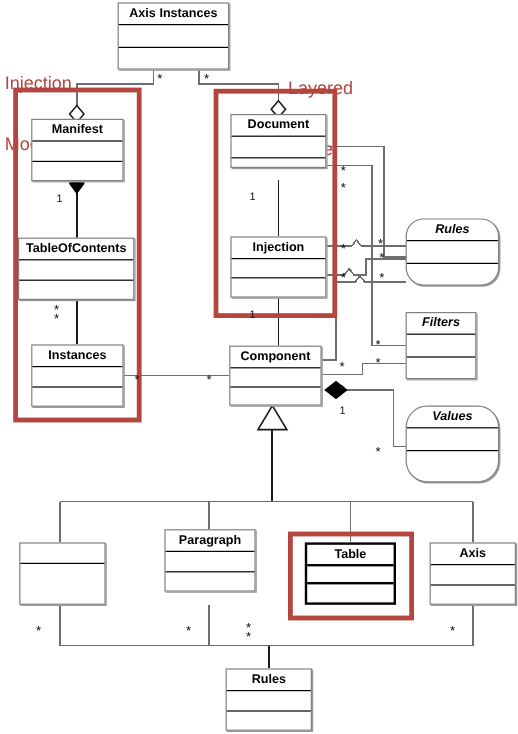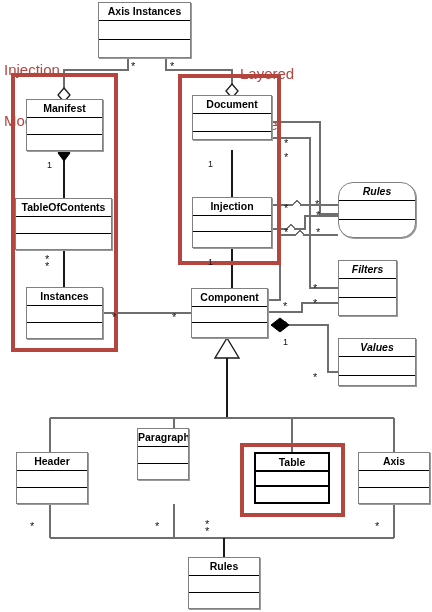--- a/index.html
+++ b/index.html
@@ -160,33 +160,32 @@
     <div class="r2" style="height:19px;"></div>
     <div class="r3" style="height:17px;"></div>
   </div>
 
   <div class="uml abstract" style="left:338px;top:260px;width:59px;height:56px;">
     <div class="hdr">Filters</div>
     <div class="r2" style="height:19px;"></div>
     <div class="r3" style="height:17px;"></div>
   </div>
 
-  <div class="uml abstract" style="left:338px;top:338px;width:78px;height:48px;">
+  <div class="uml abstract" style="left:338px;top:338px;width:78px;height:64px;border-radius:18px;">
     <div class="hdr">Values</div>
     <div class="r2" style="height:19px;"></div>
     <div class="r3" style="height:17px;"></div>
   </div>
 
   <div class="uml" style="left:16px;top:452px;width:72px;height:52px;">
-    <div class="hdr">Header</div>
-    <div class="r2" style="height:17px;"></div>
-    <div class="r3" style="height:15px;"></div>
-  </div>
-
-  <div class="uml" style="left:137px;top:428px;width:52px;height:52px;">
+    <div class="r2" style="height:17px;"></div>
+    <div class="r3" style="height:15px;"></div>
+  </div>
+
+  <div class="uml" style="left:137px;top:441px;width:76px;height:52px;">
     <div class="hdr">Paragraph</div>
     <div class="r2" style="height:17px;"></div>
     <div class="r3" style="height:15px;"></div>
   </div>
 
   <div class="uml heavy" style="left:254px;top:452px;width:76px;height:52px;">
     <div class="hdr">Table</div>
     <div class="r2" style="height:15px;"></div>
     <div class="r3" style="height:13px;"></div>
   </div>

